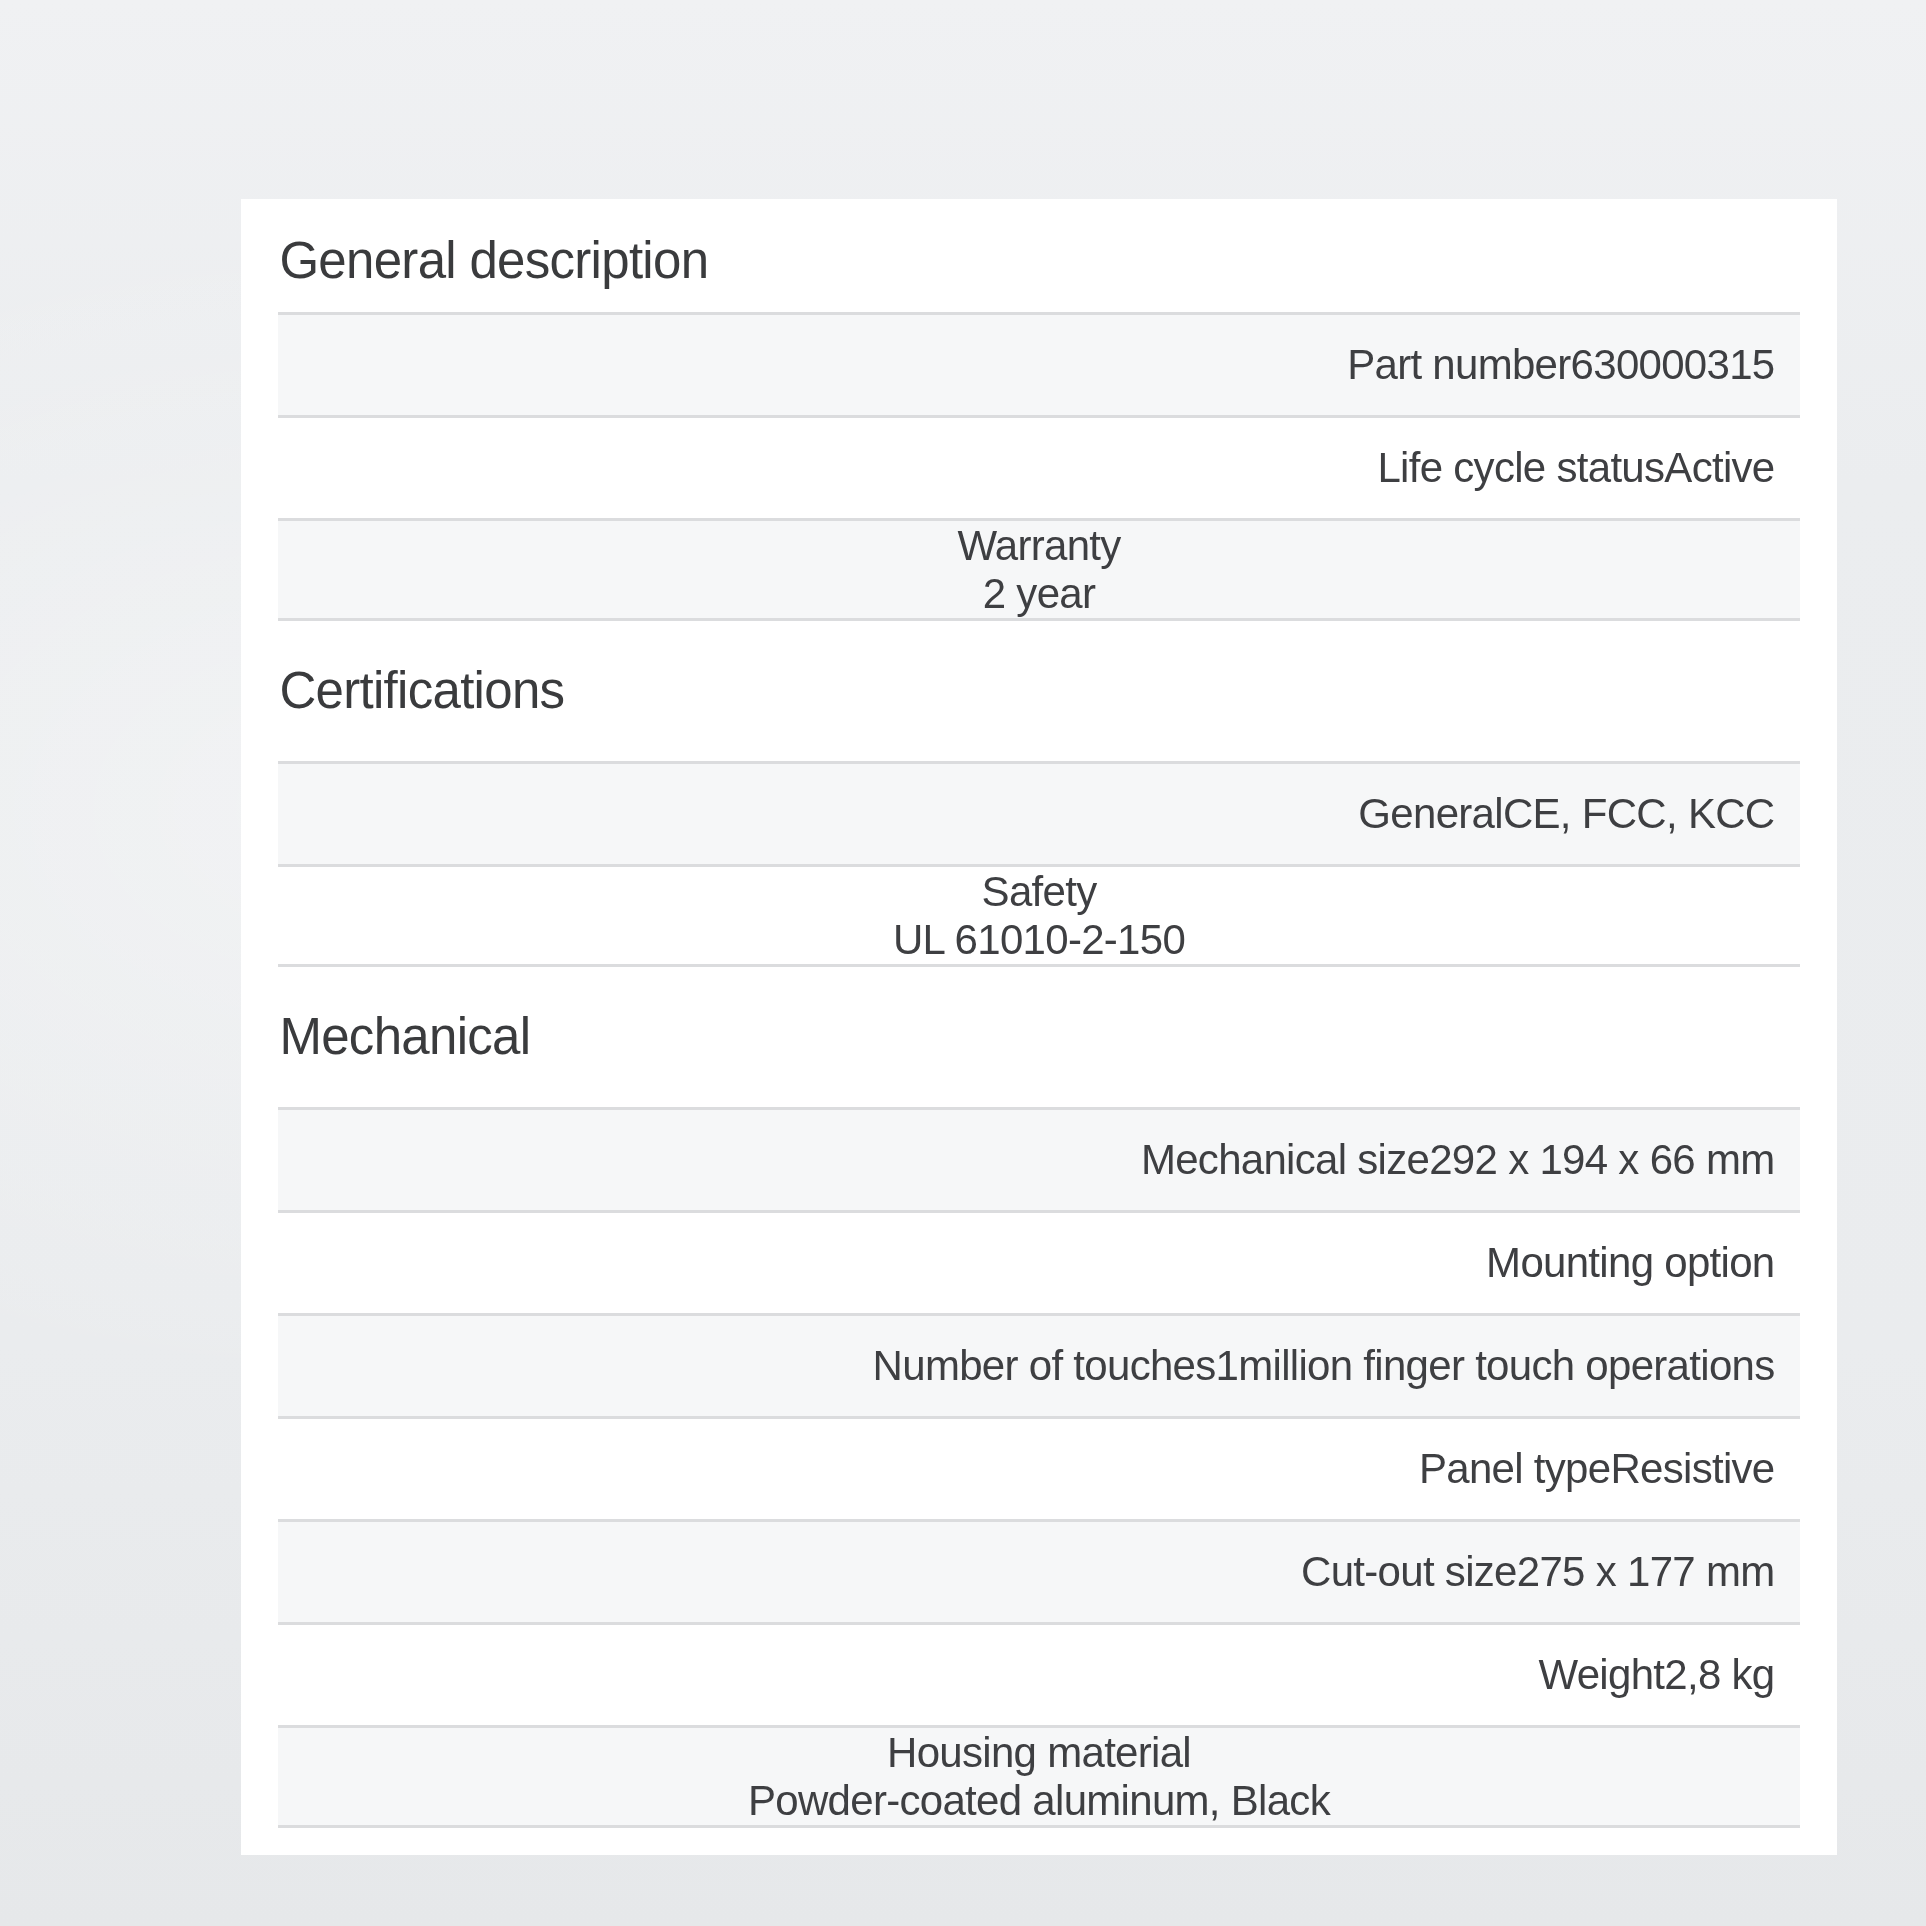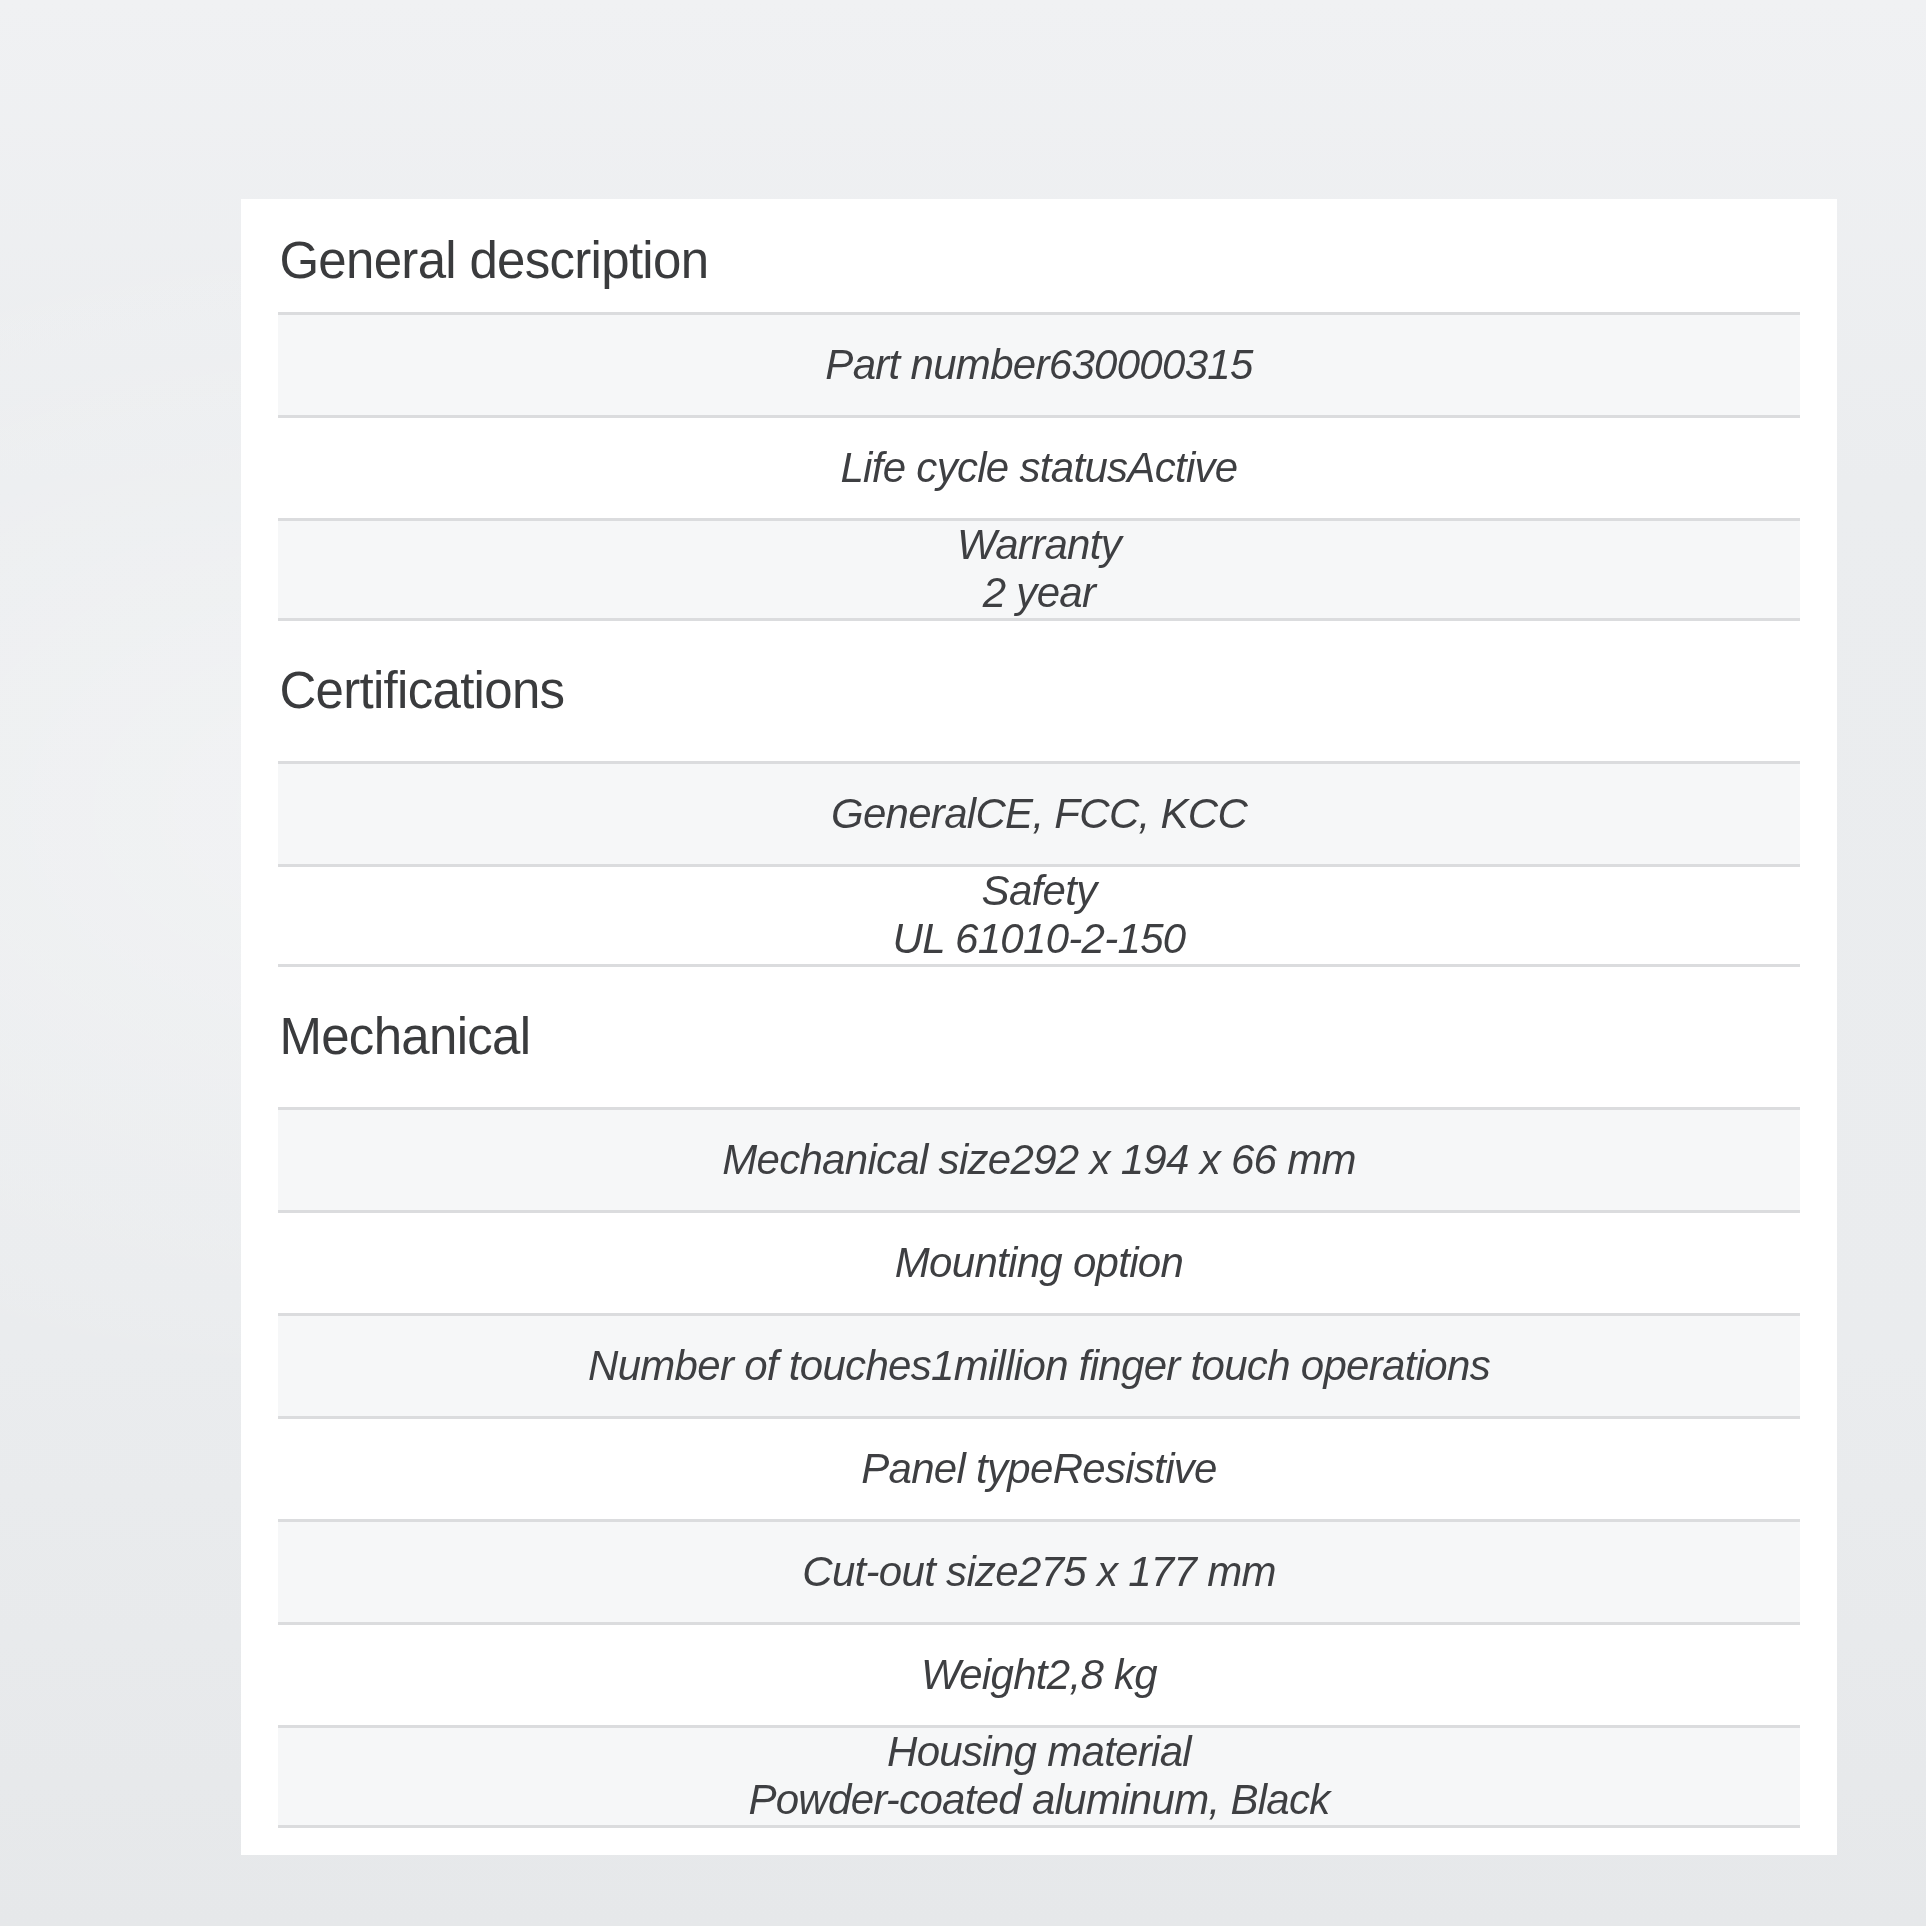--- a/index.html
+++ b/index.html
@@ -41,24 +41,23 @@
   }
   .rows {
     width: 100%;
   }
   .spec-row {
     box-sizing: border-box;
     min-height: 103px;
     border-top: 3.5px solid #dbdcde;
     display: flex;
     align-items: center;
-    justify-content: center;
+    justify-content: flex-end;
     padding: 0 25.5px;
     background: #ffffff;
-    font-style: italic;
   }
   .spec-row:nth-child(odd) {
     background: #f6f7f8;
   }
   .spec-row:last-child {
     border-bottom: 3.5px solid #dbdcde;
     flex-direction: column;
   }
   .row-label, .row-value {
     font-size: 42px;

